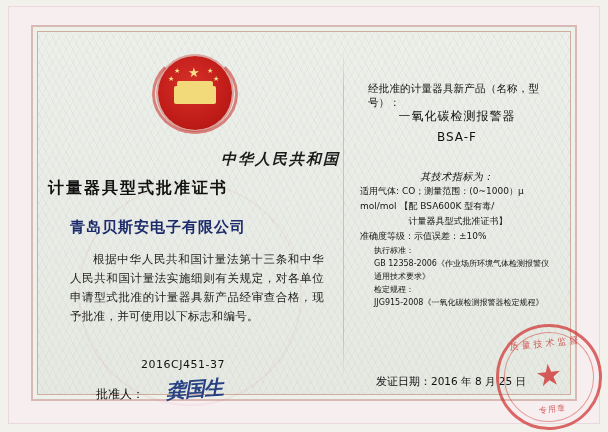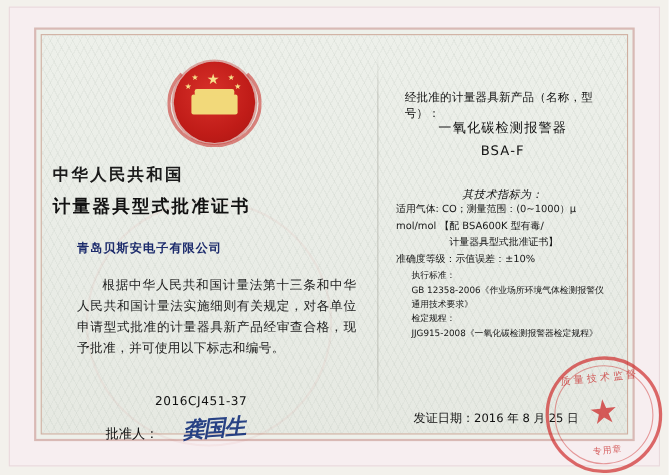--- a/index.html
+++ b/index.html
@@ -123,44 +123,45 @@
     border: 3px solid rgba(200,40,35,0.55);
     border-radius: 50%;
     border-top-color: transparent;
     box-sizing: border-box;
   }
 
   .title-cn {
     position: absolute;
     left: 0; right: 0;
     top: 112px;
-    text-align: left;
+    text-align: right;
     font-family: "DejaVu Serif", serif;
     font-size: 15px;
     font-weight: bold;
     color: #1b1b1b;
     letter-spacing: 2px;
+    font-style: italic;
   }
   .title-doc {
     position: absolute;
     left: 0; right: 0;
     top: 140px;
     text-align: left;
     font-family: "DejaVu Serif", serif;
     font-size: 16px;
     font-weight: bold;
     color: #111;
     letter-spacing: 2px;
   }
   .company {
     position: absolute;
     left: 22px;
     top: 180px;
     font-family: "DejaVu Serif", serif;
-    font-size: 11px;
+    font-size: 15px;
     font-weight: bold;
     color: #1b2a6b;
     letter-spacing: 1px;
   }
   .body-text {
     position: absolute;
     left: 22px;
     right: 16px;
     top: 212px;
     font-family: "DejaVu Serif", serif;

